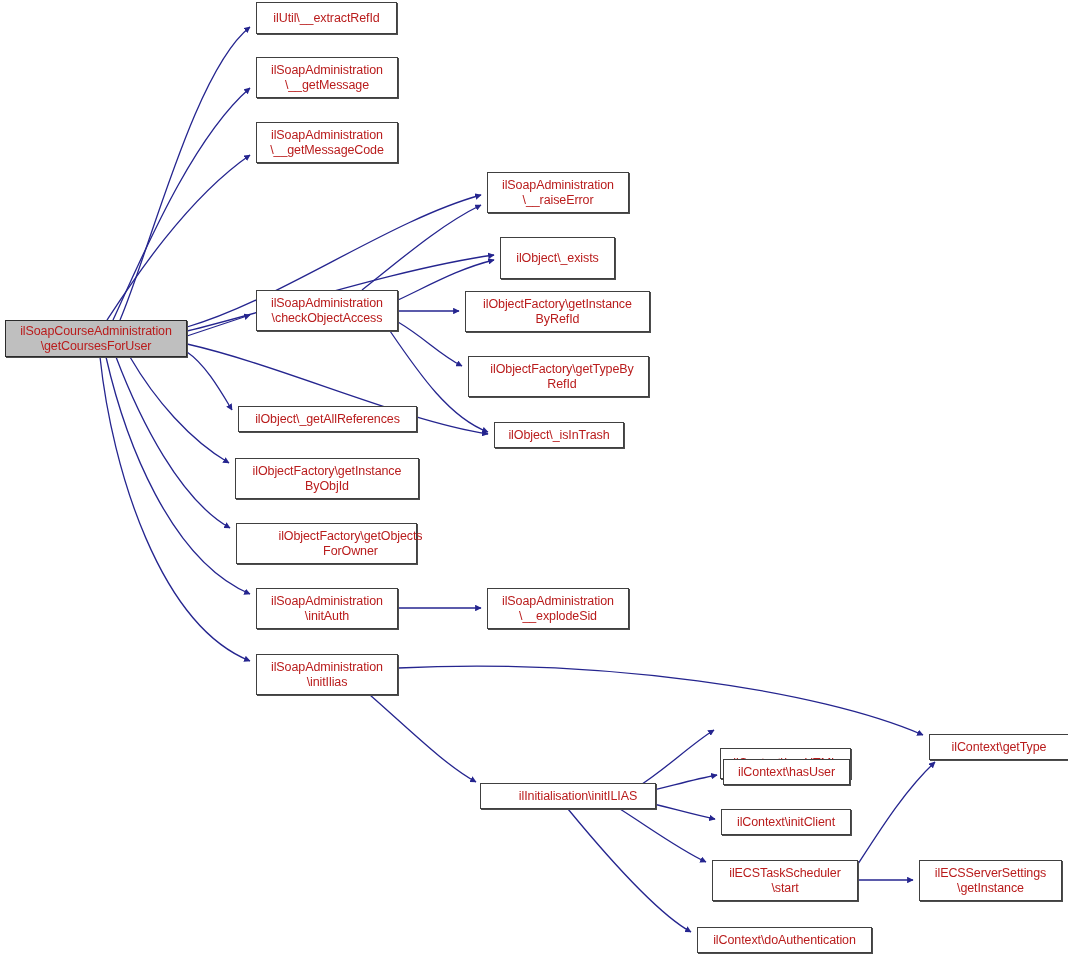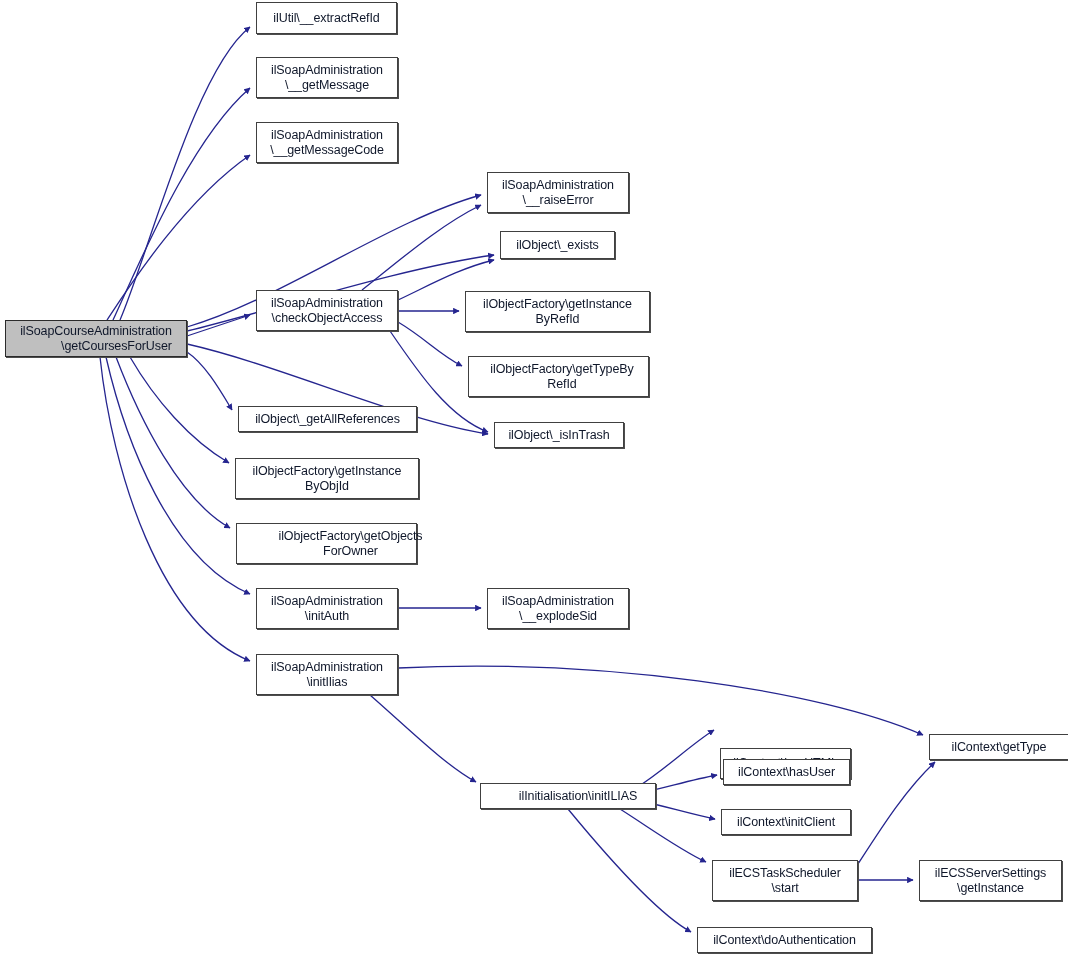--- a/index.html
+++ b/index.html
@@ -22,21 +22,21 @@
     left: 0;
     top: 0;
     width: 1068px;
     height: 959px;
   }
   .node {
     position: absolute;
     box-sizing: border-box;
     border: 1px solid #404040;
     background: #ffffff;
-    color: #0f172a;
+    color: #b91c1c;
     display: flex;
     align-items: center;
     justify-content: center;
     text-align: center;
     font-family: "Liberation Sans", sans-serif;
     font-size: 12.5px;
     line-height: 15px;
     letter-spacing: -0.1px;
     white-space: pre-line;
     z-index: 5;
@@ -92,24 +92,24 @@
       </g>
   </svg>
   <div id="nodes">
       <div class="node" style="left: 256px; top: 2px; width: 141px; height: 32px;"><span class="label">ilUtil\__extractRefId</span></div>
       <div class="node" style="left: 256px; top: 57px; width: 142px; height: 41px;"><span class="label">ilSoapAdministration
 \__getMessage</span></div>
       <div class="node" style="left: 256px; top: 122px; width: 142px; height: 41px;"><span class="label">ilSoapAdministration
 \__getMessageCode</span></div>
       <div class="node" style="left: 487px; top: 172px; width: 142px; height: 41px;"><span class="label">ilSoapAdministration
 \__raiseError</span></div>
-      <div class="node" style="left: 500px; top: 231px; width: 115px; height: 28px;"><span class="label">ilObject\_exists</span></div>
+      <div class="node" style="left: 500px; top: 237px; width: 115px; height: 42px;"><span class="label">ilObject\_exists</span></div>
       <div class="node" style="left: 256px; top: 290px; width: 142px; height: 41px;"><span class="label">ilSoapAdministration
 \checkObjectAccess</span></div>
-      <div class="node root" style="left: 5px; top: 320px; width: 182px; height: 37px; text-align: right;"><span class="label">ilSoapCourseAdministration
+      <div class="node root" style="left: 5px; top: 320px; width: 182px; height: 37px;"><span class="label">ilSoapCourseAdministration
 \getCoursesForUser</span></div>
       <div class="node" style="left: 465px; top: 291px; width: 185px; height: 41px;"><span class="label">ilObjectFactory\getInstance
 ByRefId</span></div>
       <div class="node" style="left: 468px; top: 356px; width: 181px; height: 41px; padding-left: 7px;"><span class="label">ilObjectFactory\getTypeBy
 RefId</span></div>
       <div class="node" style="left: 494px; top: 422px; width: 130px; height: 26px;"><span class="label">ilObject\_isInTrash</span></div>
       <div class="node" style="left: 238px; top: 406px; width: 179px; height: 26px;"><span class="label">ilObject\_getAllReferences</span></div>
       <div class="node" style="left: 235px; top: 458px; width: 184px; height: 41px;"><span class="label">ilObjectFactory\getInstance
 ByObjId</span></div>
       <div class="node" style="left: 236px; top: 523px; width: 181px; height: 41px; padding-left: 48px;"><span class="label">ilObjectFactory\getObjects

